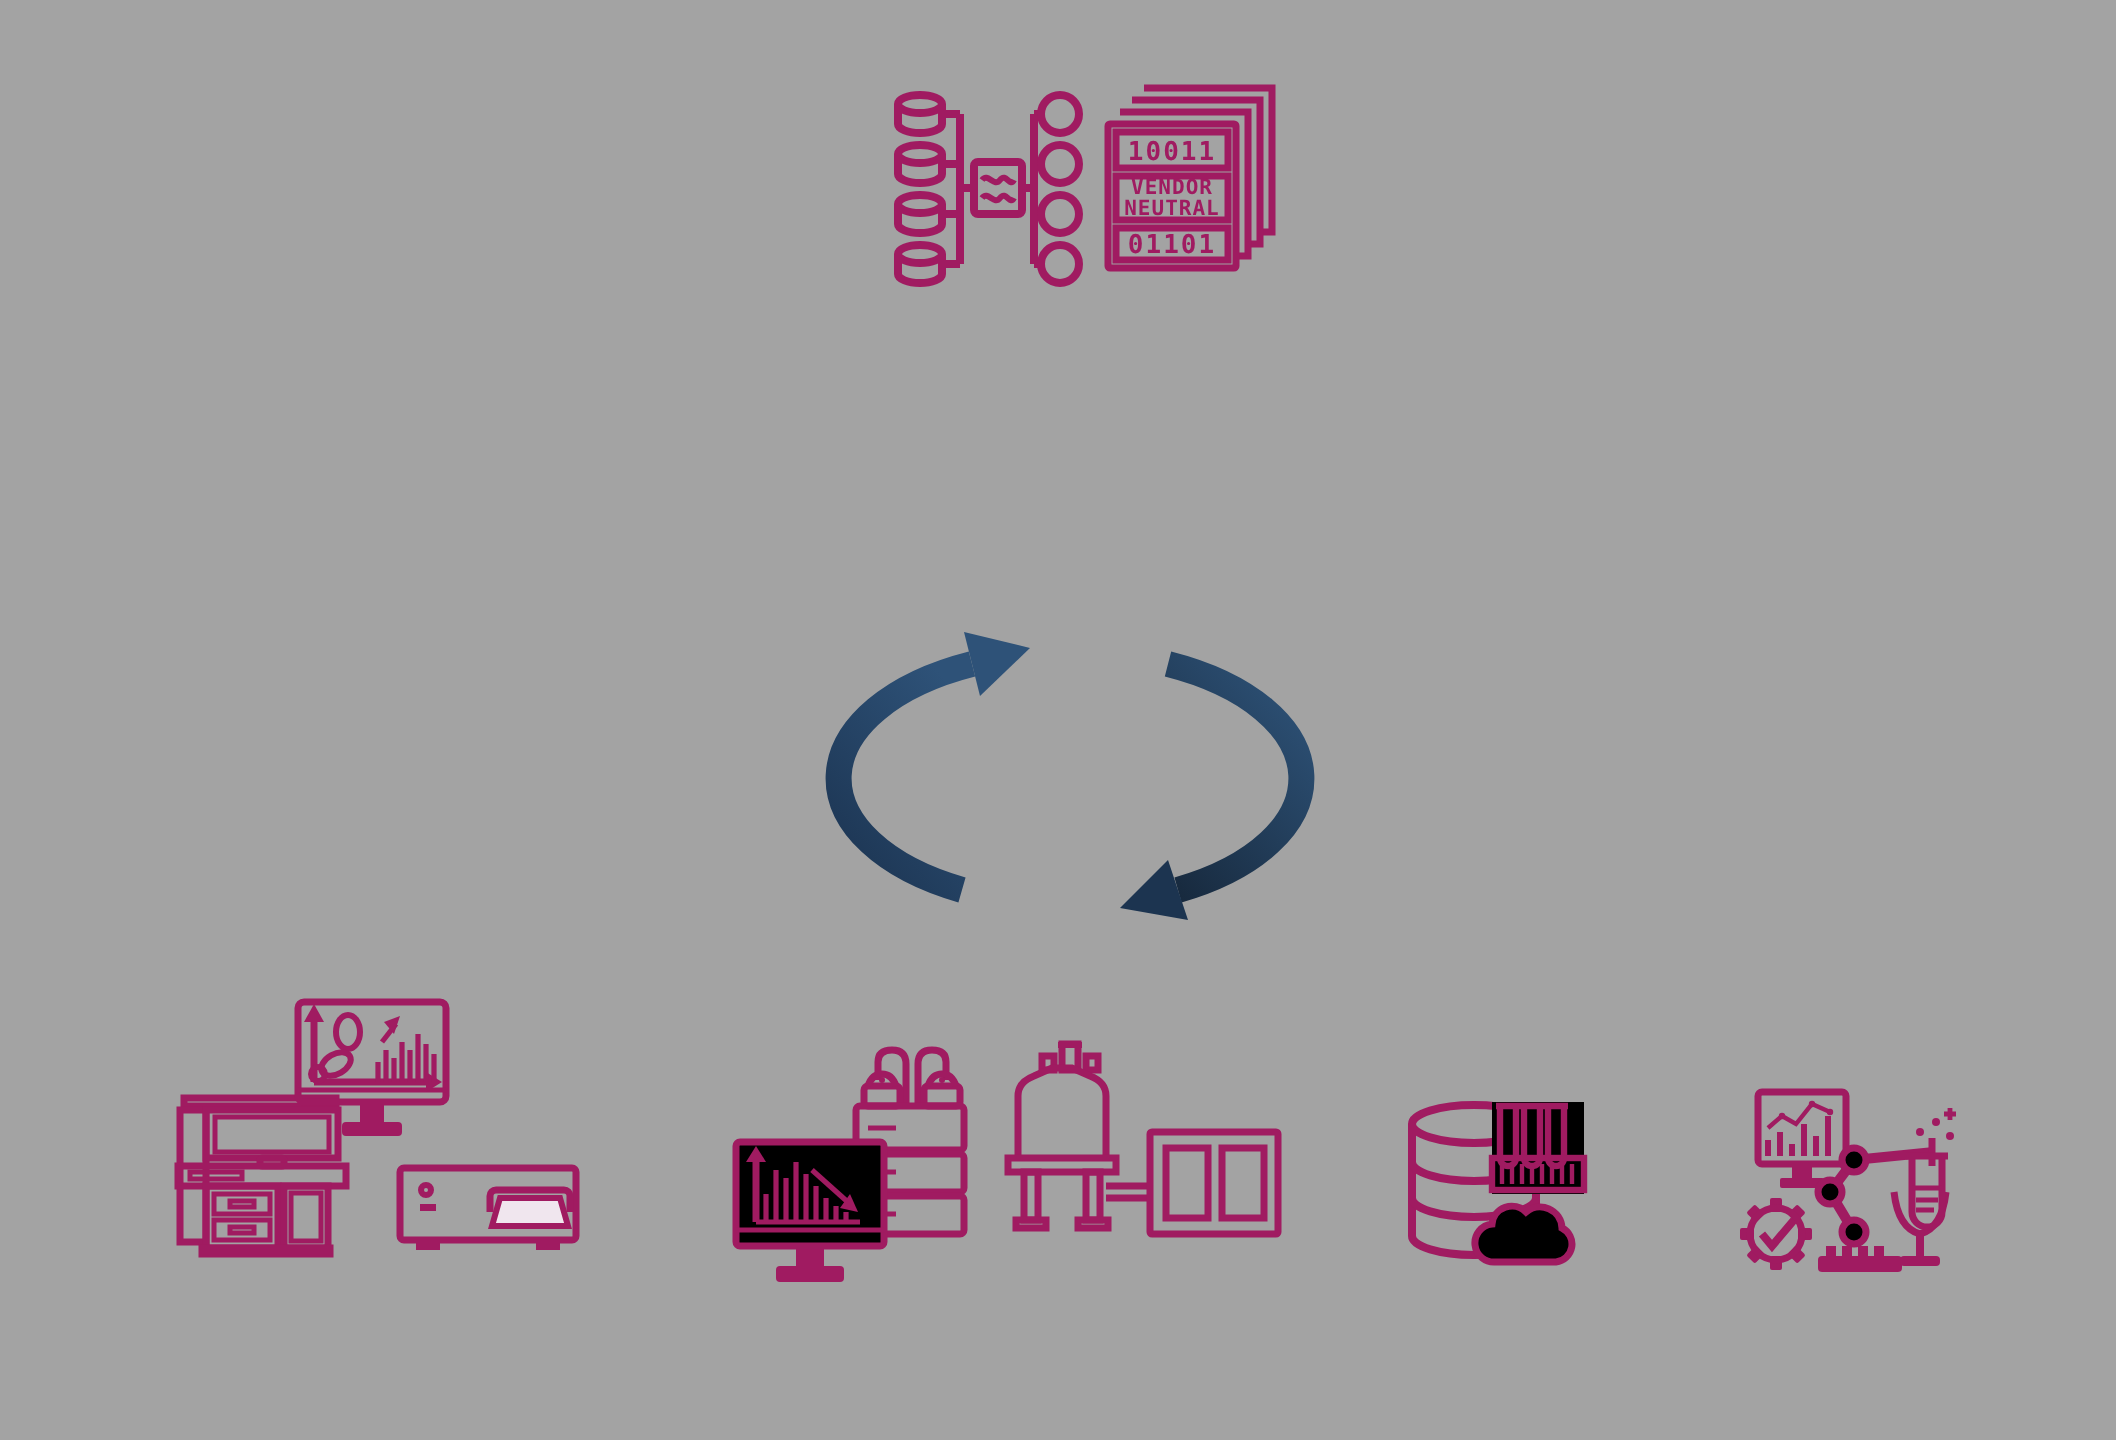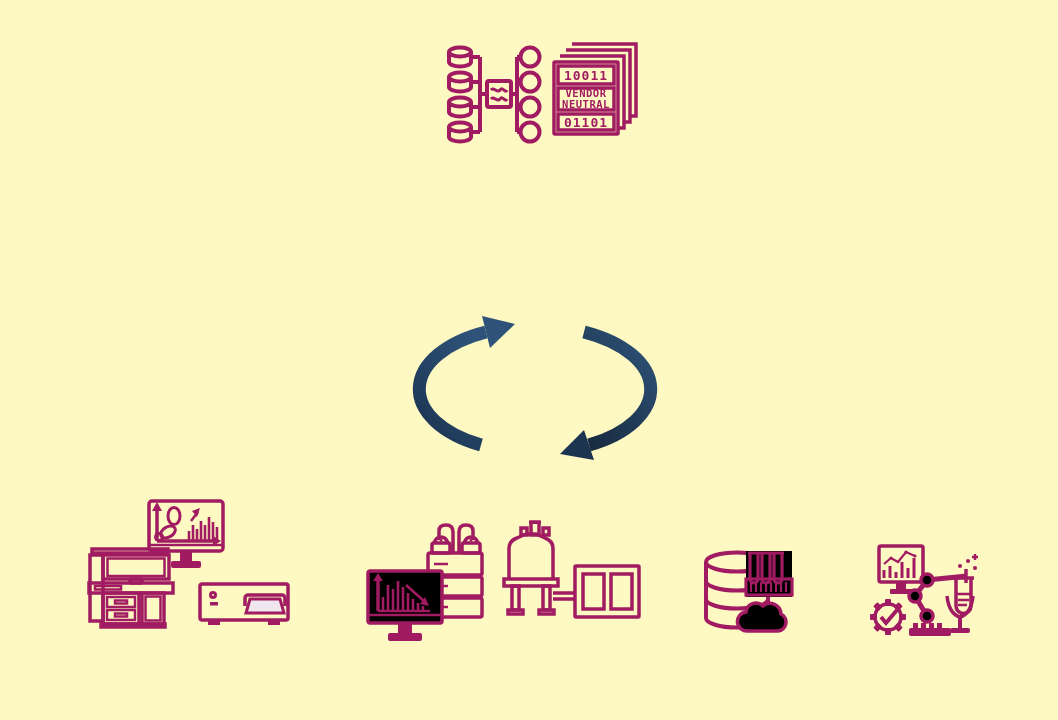--- a/index.html
+++ b/index.html
@@ -1,16 +1,16 @@
 <!DOCTYPE html>
 <html><head>
 <meta charset="utf-8">
 <style>
   html,body{margin:0;padding:0;background:#000;}
-  .canvas{position:relative;width:1058px;height:720px;background:#fef9c3;overflow:hidden;
+  .canvas{position:relative;width:1058px;height:720px;background:#a3a3a3;overflow:hidden;
           font-family:"DejaVu Sans","Liberation Sans",sans-serif;}
   .icon{position:absolute;}
   .icon svg{display:block;overflow:visible;}
   .bin{font-family:"DejaVu Sans Mono","Liberation Mono",monospace;font-weight:bold;
        font-size:13px;letter-spacing:1px;fill:#a01b61;text-anchor:middle;}
   .bin2{font-size:10.5px;letter-spacing:0.5px;}
 </style>
 </head>
 <body>
 

